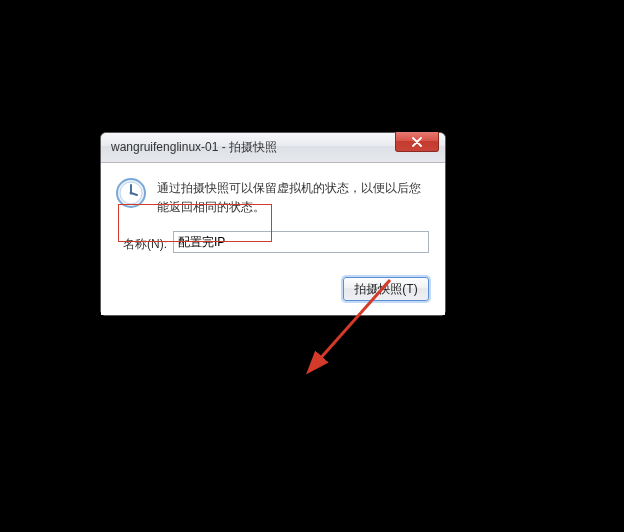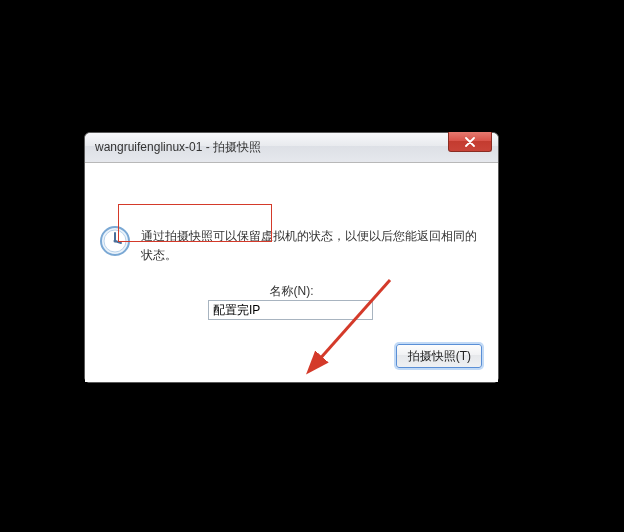--- a/index.html
+++ b/index.html
@@ -7,23 +7,23 @@
     width: 624px;
     height: 532px;
     background: #000;
     font-family: "Microsoft YaHei", "SimSun", Tahoma, sans-serif;
     font-size: 12px;
     position: relative;
     overflow: hidden;
   }
   .dialog {
     position: absolute;
-    left: 84px;
+    left: 100px;
     top: 132px;
-    width: 415px;
+    width: 346px;
     border: 1px solid #5a5a5a;
     border-radius: 6px;
     box-shadow: 0 6px 20px rgba(0,0,0,0.5);
     background: #fff;
   }
   .titlebar {
     height: 30px;
     background: linear-gradient(to bottom, #f7f8fa 0%, #e8eaee 45%, #dde0e6 46%, #e6e8ed 100%);
     border-bottom: 1px solid #b8b8b8;
     border-radius: 6px 6px 0 0;
@@ -55,37 +55,35 @@
   .close-btn svg { display: block; }
   .dialog-body {
     padding: 14px 16px 10px 14px;
     background: #fff;
   }
   .info-row {
     display: flex;
     align-items: flex-start;
     gap: 10px;
     margin-bottom: 14px;
-    margin-top: 48px;
   }
   .clock-icon {
     width: 32px;
     height: 32px;
     flex-shrink: 0;
   }
   .info-text {
     color: #333;
     line-height: 1.6;
     padding-top: 2px;
   }
   .form-row {
     display: flex;
-    align-items: center;
+    align-items: flex-end;
     margin-bottom: 8px;
-    flex-direction: column;
   }
   .form-label {
     width: 58px;
     text-align: right;
     color: #333;
     padding-top: 4px;
     padding-right: 6px;
   }
   .text-input {
     flex: 1;
@@ -117,21 +115,20 @@
     min-width: 86px;
     height: 24px;
     border: 1px solid #8a8f97;
     border-radius: 3px;
     background: linear-gradient(to bottom, #fdfdfd 0%, #f1f2f4 45%, #e6e8eb 46%, #eef0f3 100%);
     font-size: 12px;
     font-family: inherit;
     color: #222;
     cursor: pointer;
     padding: 0 10px;
-    text-align: right;
   }
   .btn.primary {
     box-shadow: 0 0 0 2px rgba(80,150,230,0.35);
     border-color: #5a8fd6;
   }
   .highlight-box {
     position: absolute;
     border: 1px solid #d43a2a;
     pointer-events: none;
     z-index: 10;

